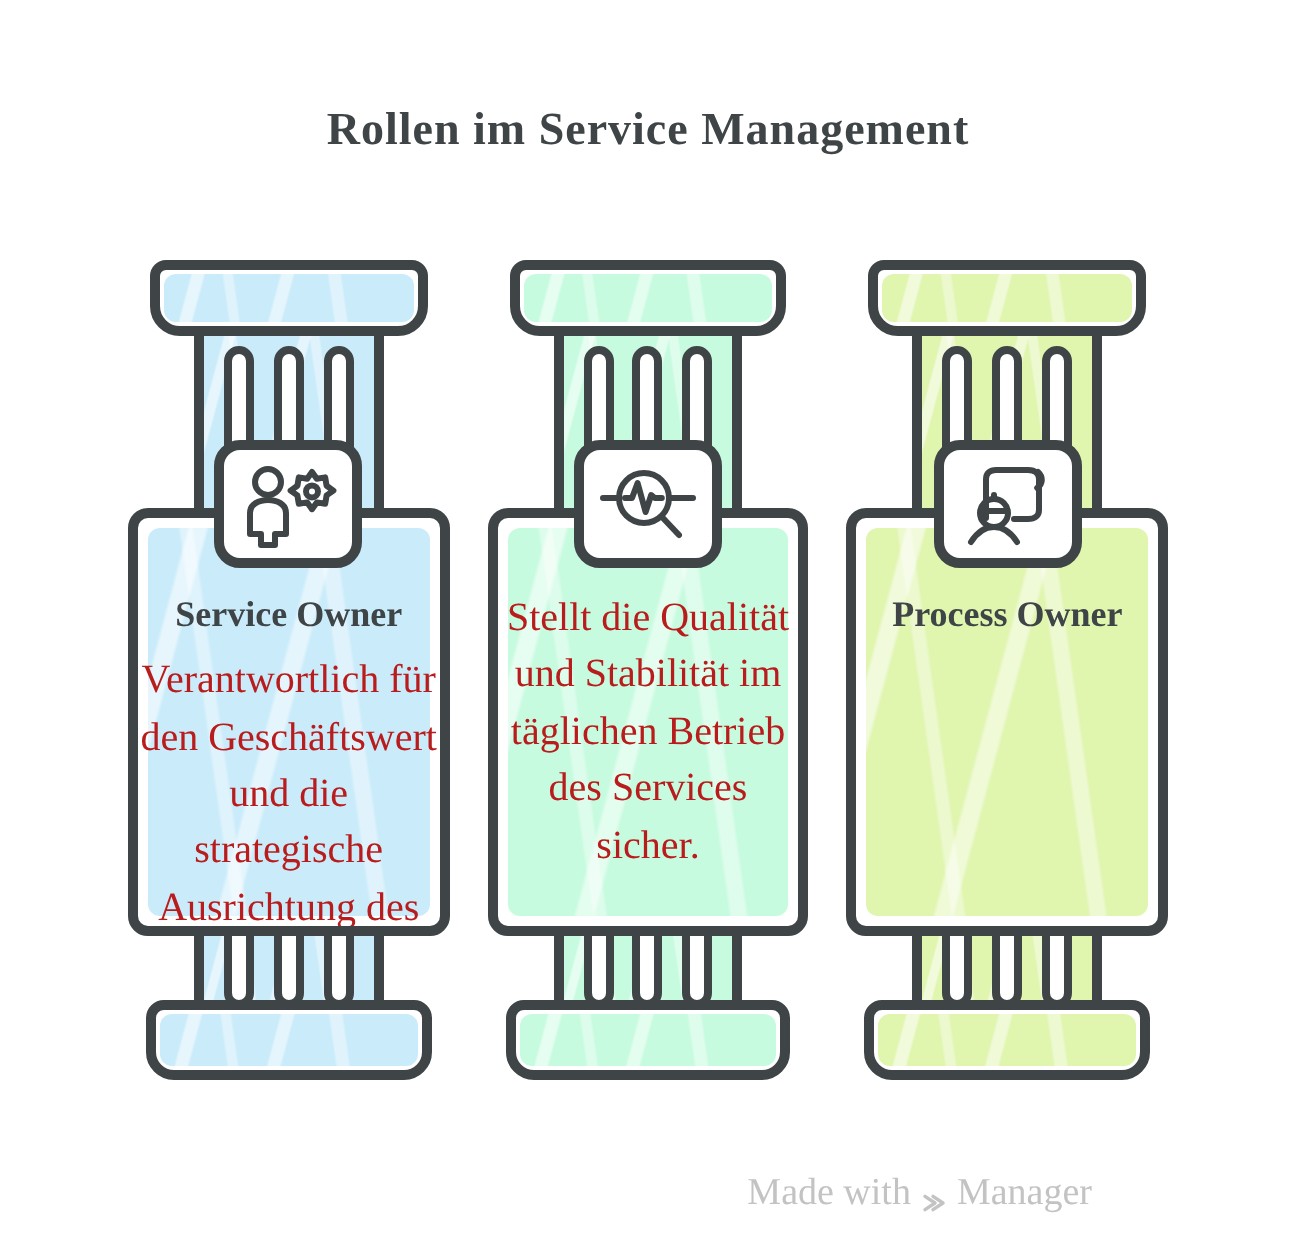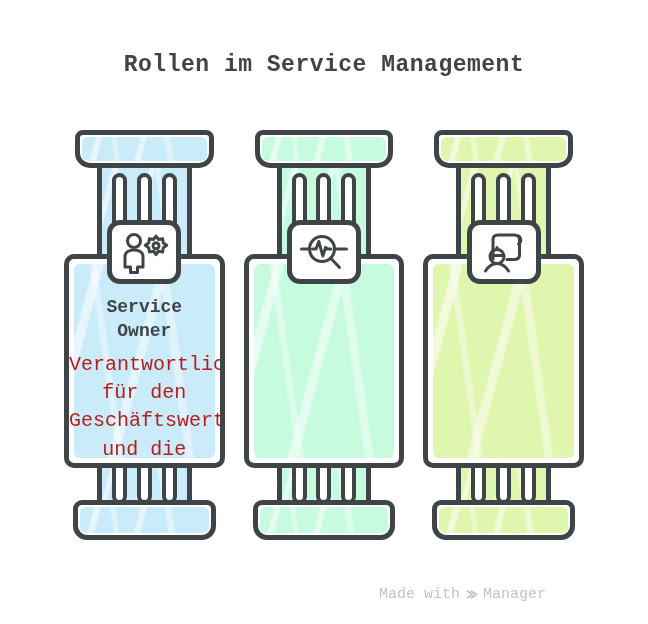--- a/index.html
+++ b/index.html
@@ -1,21 +1,21 @@
 <!DOCTYPE html>
 <html><head>
 <meta charset="utf-8">
 <style>
   * { margin:0; padding:0; box-sizing:border-box; }
   html,body { background:#ffffff; }
   .stage {
     position:relative;
     width:520px; height:624px;
     background:#ffffff;
-    font-family:Liberation Mono, monospace;
+    font-family:Liberation Serif, serif;
     overflow:hidden;
     margin:0 auto;
   }
   .title {
     position:absolute; top:52px; left:0; right:0;
     text-align:center;
     font-size:23px; font-weight:700;
     letter-spacing:0.5px;
     color:#3F4447;
   }
@@ -94,22 +94,22 @@
     display:flex; align-items:center; justify-content:center;
     color:#3F4447;
   }
   .base {
     position:absolute; top:370px; left:9px; right:9px; height:40px;
     border:5px solid #3F4447; border-radius:9px 9px 14px 14px;
     z-index:2; overflow:hidden; background:#fff;
   }
   .watermark {
     position:absolute; top:586px; right:38px;
-    display:flex; align-items:center; gap:5px;
-    font-size:15px; color:#C3C3C3;
+    display:flex; align-items:flex-end; gap:5px;
+    font-size:19px; color:#C3C3C3;
   }
   .watermark svg { display:block; }
 </style>
 </head>
 <body>
 
 <div class="stage">
 
   <h1 class="title">Rollen im Service Management</h1>
 
@@ -168,20 +168,21 @@
       <div class="shaft shaft-bottom">
         <span class="paint paint-fill"></span>
         <span class="flutes">
             <i class="flute"></i>
             <i class="flute"></i>
             <i class="flute"></i>
           </span>
       </div>
       <div class="card">
         <span class="card-paint paint-fill"></span>
+        <p class="role-desc">Stellt die Qualität und Stabilität im täglichen Betrieb des Services sicher.</p>
       </div>
       <div class="icon-box">
         <svg width="52" height="44" viewBox="0 0 52 44" fill="none" stroke="currentColor" stroke-width="3" stroke-linecap="round" stroke-linejoin="round">
           <circle cx="24" cy="19" r="12.5"></circle>
           <path d="M33 28.5 L41.5 37.5"></path>
           <path d="M3.5 19 h8"></path>
           <path d="M36.5 19 h12"></path>
           <path d="M14.5 19 h3.5 l2.8-7.5 4 14.5 2.8-8.5 1.8 1.5 h3.5"></path>
         </svg>
       </div>
@@ -205,20 +206,21 @@
       <div class="shaft shaft-bottom">
         <span class="paint paint-fill"></span>
         <span class="flutes">
             <i class="flute"></i>
             <i class="flute"></i>
             <i class="flute"></i>
           </span>
       </div>
       <div class="card">
         <span class="card-paint paint-fill"></span>
+        <h2 class="role-title">Process Owner</h2>
       </div>
       <div class="icon-box">
         <svg width="52" height="44" viewBox="0 0 52 44" fill="none" stroke="currentColor" stroke-width="3" stroke-linecap="round" stroke-linejoin="round">
           <path d="M15 29 V9.5 c0-3 2-4.5 5-4.5 h16 c4 0 5.5 2 5.5 4.5 v15.5 c0 3-2 4.5-5.5 4.5 h-7"></path>
           <path d="M41 6 c2.6 2.4 2.6 5.8 -0.4 8"></path>
           <circle cx="19" cy="26.5" r="7"></circle>
           <path d="M12.5 25.5 h13"></path>
           <path d="M19 19.5 v-2"></path>
           <path d="M7.5 41 c3.5-5.5 7.5-7.5 11.5-7.5 s8 2 11.5 7.5"></path>
         </svg>

